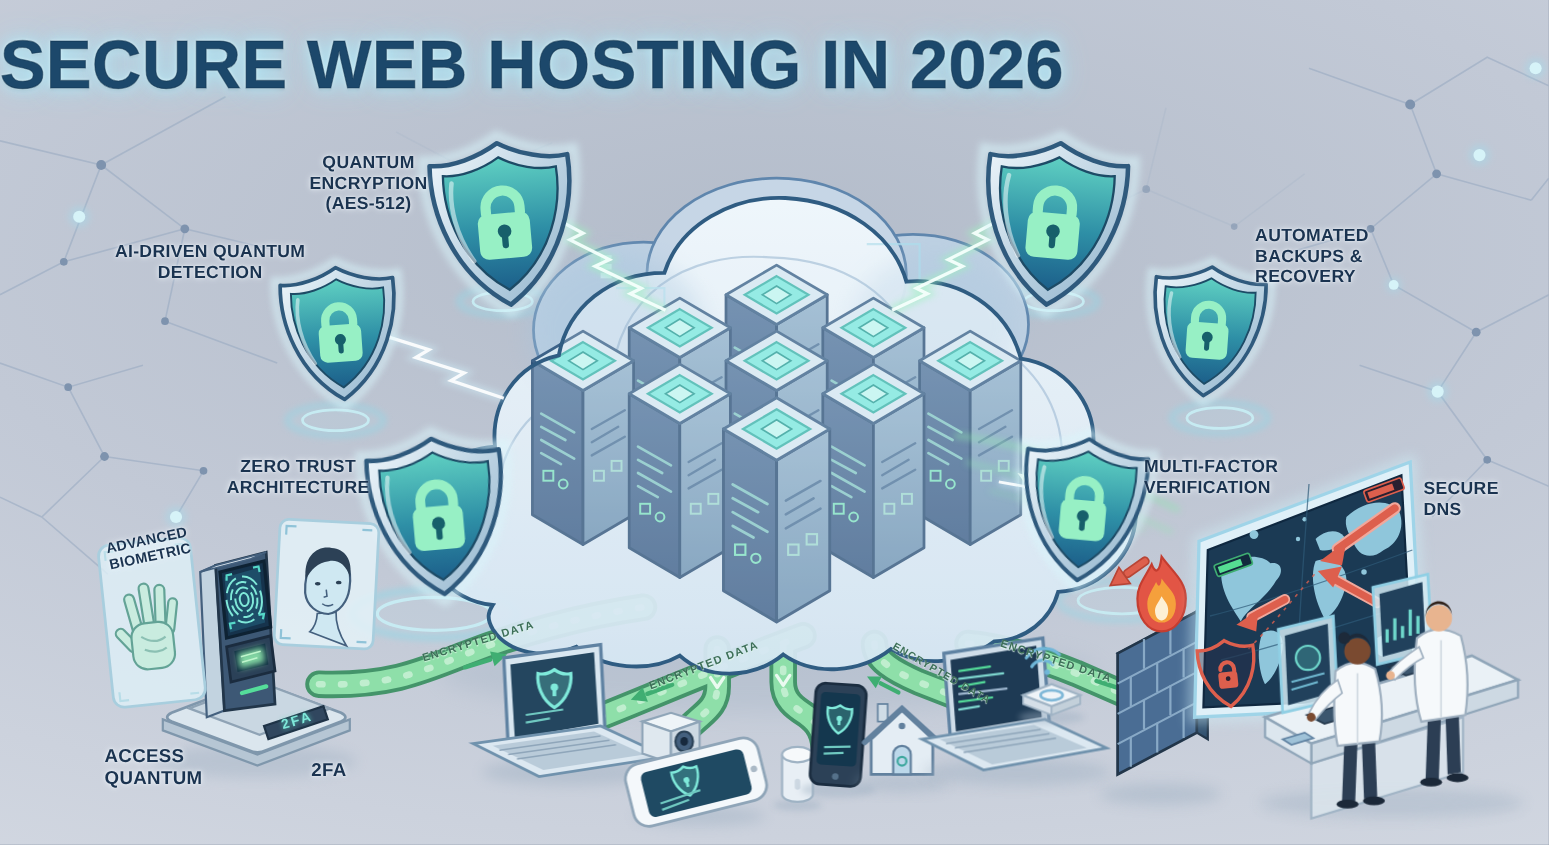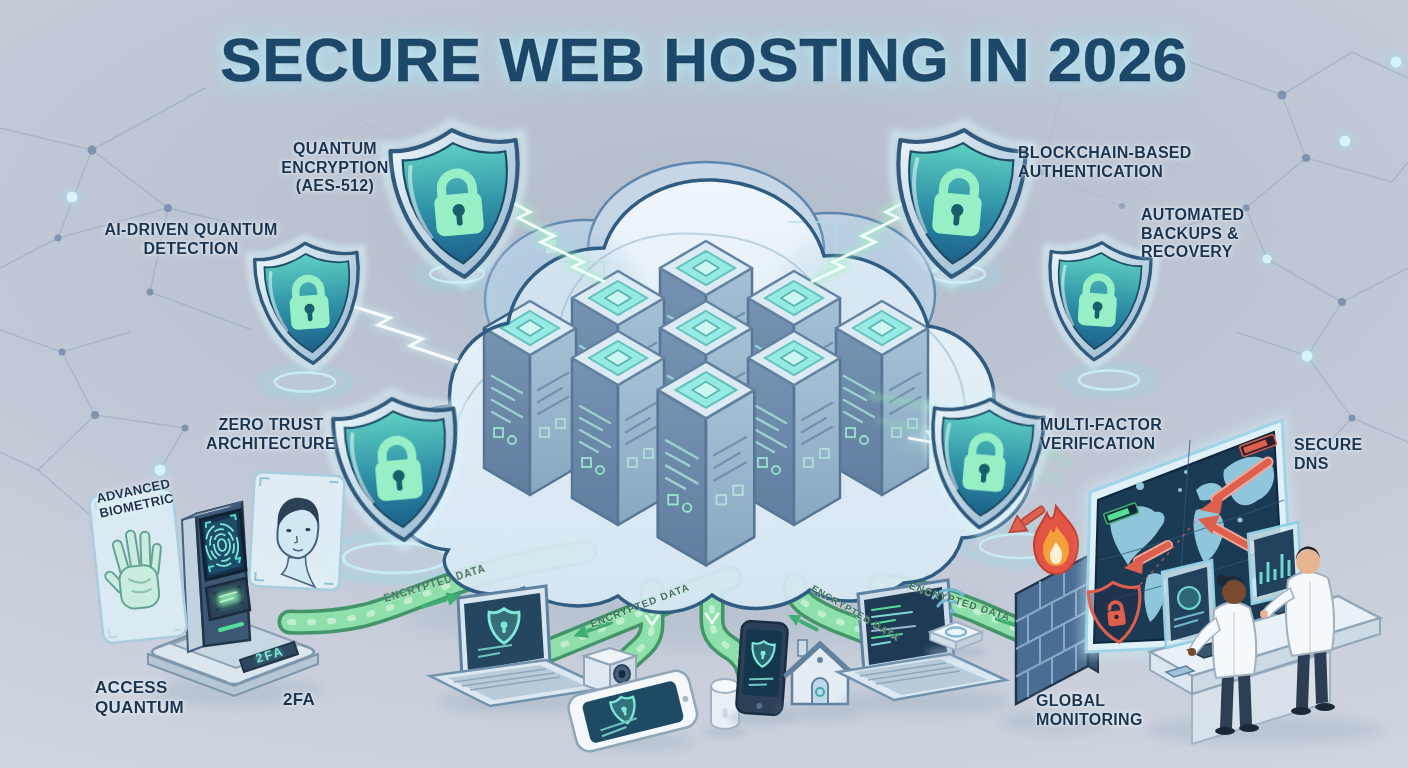--- a/index.html
+++ b/index.html
@@ -7,21 +7,21 @@
     position:relative;width:1408px;height:768px;overflow:hidden;
     font-family:"Liberation Sans",sans-serif;
     background:radial-gradient(120% 95% at 50% 30%, #b3bcca 0%, #c2c9d6 45%, #d6dbe4 100%);
   }
   .stage svg{position:absolute;left:0;top:0;z-index:1;}
   .txt{position:absolute;z-index:10;color:#1a3350;font-weight:bold;
        font-size:16px;line-height:1.16;letter-spacing:.3px;
        text-shadow:0 0 6px rgba(240,248,253,.95),0 0 2px rgba(255,255,255,.8);}
   .r{text-align:center}
   .title{
-    position:absolute;z-index:10;top:24px;left:0;width:1408px;text-align:center;
+    position:absolute;z-index:10;top:24px;left:0;width:1408px;text-align:left;
     font-size:62px;font-weight:bold;letter-spacing:.5px;color:#1c486b;
     -webkit-text-stroke:1px rgba(13,47,74,.5);
     text-shadow:0 0 3px #eafaff,0 0 12px #b8e9f6,0 0 26px #9fdff2,0 2px 2px rgba(20,50,80,.3);
   }
   #lbl-quantum{left:268px;top:140px;width:134px}
   #lbl-ai{left:100px;top:221px;width:182px}
   #lbl-zero{left:204px;top:416px;width:134px}
   #lbl-blockchain{left:1018px;top:144px;width:192px}
   #lbl-backups{left:1141px;top:206px;width:122px}
   #lbl-mfa{left:1040px;top:416px;width:152px}
@@ -589,28 +589,26 @@
     <path d="M1296,562 A12,12 0 0 1 1320,560 C1320,550 1312,545 1305,547 C1298,549 1295,556 1296,562 Z" fill="#2e2018"></path>
   </g>
 </g>
 </svg>
 
 <div class="title">SECURE WEB HOSTING IN 2026</div>
 
 <div class="txt r" id="lbl-quantum">QUANTUM ENCRYPTION (AES-512)</div>
 <div class="txt r" id="lbl-ai">AI-DRIVEN QUANTUM DETECTION</div>
 <div class="txt r" id="lbl-zero">ZERO TRUST ARCHITECTURE</div>
-<div class="txt" id="lbl-blockchain">BLOCKCHAIN-BASED AUTHENTICATION</div>
 <div class="txt" id="lbl-mfa">MULTI-FACTOR VERIFICATION</div>
 <div class="txt" id="lbl-backups">AUTOMATED BACKUPS &amp; RECOVERY</div>
 <div class="txt" id="lbl-dns">SECURE DNS</div>
 <div class="txt" id="lbl-biometric">ADVANCED BIOMETRIC</div>
 <div class="txt" id="lbl-access">ACCESS QUANTUM</div>
 <div class="txt" id="lbl-2fa">2FA</div>
-<div class="txt" id="lbl-global">GLOBAL MONITORING</div>
 
 <div class="pipelabel" id="pl-a">ENCRYPTED DATA</div>
 <div class="pipelabel" id="pl-f">ENCRYPTED DATA</div>
 <div class="pipelabel" id="pl-e">ENCRYPTED DATA</div>
 <div class="pipelabel" id="pl-d">ENCRYPTED DATA</div>
 
 <div id="kiosk-2fa">2FA</div>
 
 </div>
 

